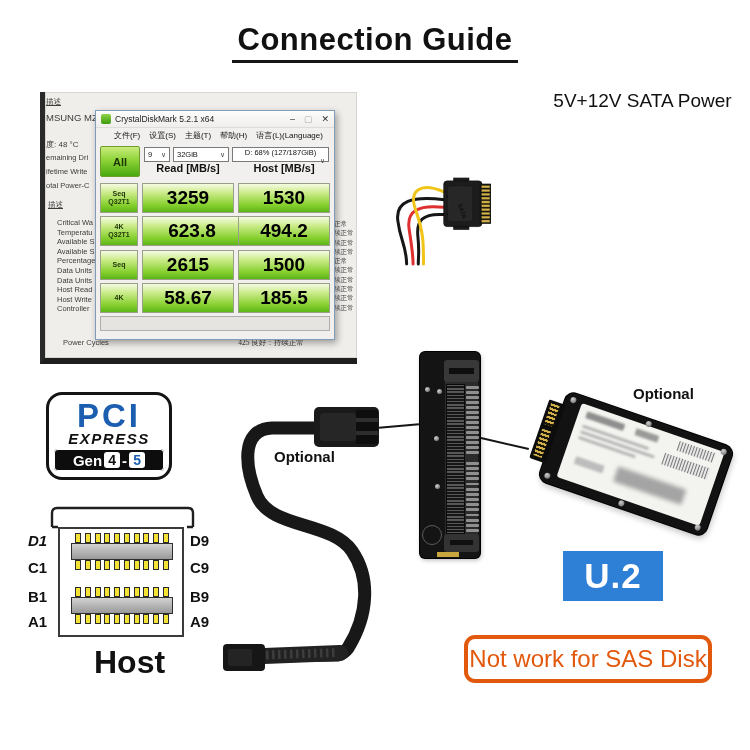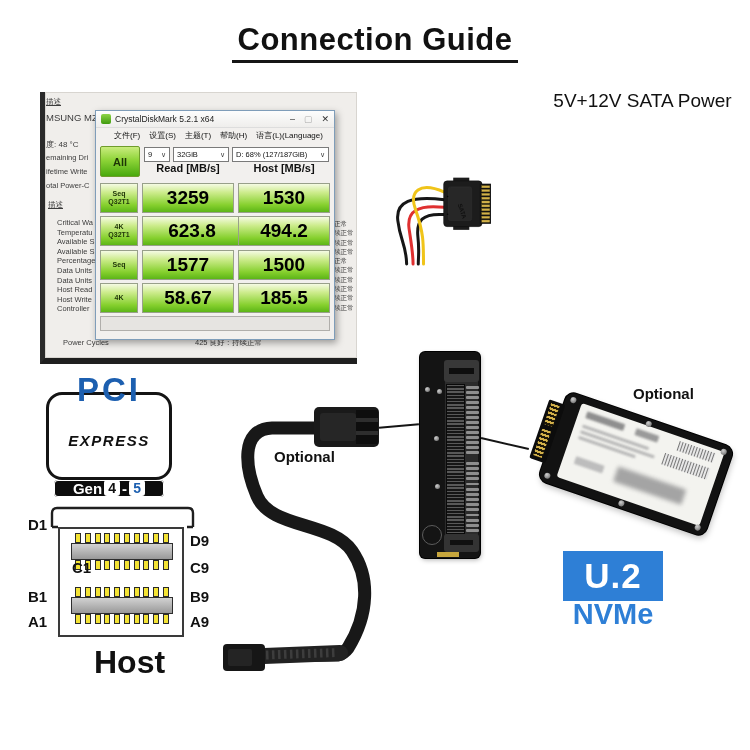--- a/index.html
+++ b/index.html
@@ -71,21 +71,21 @@
 
   
   .u2box{left:563px;top:551px;width:100px;height:50px;display:flex;align-items:center;justify-content:center;
          font-size:35px;font-weight:bold;color:#fff;letter-spacing:1px;}
   .nvme{left:543px;top:598px;width:140px;text-align:center;font-size:29px;font-weight:bold;}
   .warn{left:464px;top:635px;width:248px;height:48px;border-radius:11px;display:flex;align-items:center;justify-content:center;
         font-size:24px;box-sizing:border-box;}
 
   
   .pcie{left:46px;top:392px;width:126px;height:88px;border:3.5px solid #141414;border-radius:16px;background:#fff;
-        display:flex;flex-direction:column;align-items:center;justify-content:center;box-sizing:border-box;gap:28px;}
+        display:flex;flex-direction:column;align-items:center;justify-content:center;box-sizing:border-box;}
   .pci-t{font-size:33px;font-weight:bold;letter-spacing:3px;line-height:.9;}
   .exp-t{font-size:15px;font-weight:bold;font-style:italic;letter-spacing:1.5px;color:#111;line-height:1.1;}
   .genbar{margin-top:2px;width:110px;height:22px;background:#0d0d0d;border-radius:4px;box-shadow:inset 0 0 0 1px #fff;
         display:flex;align-items:center;justify-content:center;gap:2px;}
   .genbar .g{color:#fff;font-size:15px;font-weight:bold;}
   .vbox{width:16px;height:16px;background:#fff;border-radius:3px;display:flex;align-items:center;justify-content:center;
         font-size:14px;font-weight:bold;}
 
   .host{left:94px;top:644px;font-size:32px;font-weight:bold;}
   .opt{font-size:15px;font-weight:bold;}
@@ -127,21 +127,21 @@
         <div>续正常</div>
         <div>续正常</div>
         <div>正常</div>
         <div>续正常</div>
         <div>续正常</div>
         <div>续正常</div>
         <div>续正常</div>
         <div>续正常</div>
       </div>
     <div class="el bg-txt" style="left:18px;top:246px;">Power Cycles</div>
-    <div class="el bg-txt" style="left:150px;top:246px;width:152px;text-align:left;">425   良好：持续正常</div>
+    <div class="el bg-txt" style="left:150px;top:246px;width:152px;text-align:center;font-family:Liberation Serif, serif;">425   良好：持续正常</div>
 
     <div class="el cdm">
       <div class="el cdm-titlebar">
         <div class="cdm-icon"></div>
         <div class="cdm-title">CrystalDiskMark 5.2.1 x64</div>
         <div class="cdm-ctrls">
           <span>–</span>
           <span style="color:#aaa;">▢</span>
           <span>✕</span>
         </div>
@@ -156,38 +156,38 @@
 
       <div class="el allbtn">All</div>
       <div class="el sel" style="left:48px;top:36px;width:26px;">
         <span>9</span>
         <span class="chev">∨</span>
       </div>
       <div class="el sel" style="left:77px;top:36px;width:56px;">
         <span>32GiB</span>
         <span class="chev">∨</span>
       </div>
-      <div class="el sel" style="left:136px;top:36px;width:97px;">
+      <div class="el sel" style="left:136px;top:36px;width:97px;flex-direction:column;">
         <span>D: 68% (127/187GiB)</span>
         <span class="chev">∨</span>
       </div>
 
       <div class="el cdm-hdr" style="left:46px;width:92px;">Read [MB/s]</div>
       <div class="el cdm-hdr" style="left:142px;width:92px;">Host [MB/s]</div>
 
       <div class="el gcell glabel" style="left:4px;top:72px;width:38px;height:30px;">Seq Q32T1</div>
       <div class="el gcell gval" style="left:46px;top:72px;width:92px;height:30px;">3259</div>
       <div class="el gcell gval" style="left:142px;top:72px;width:92px;height:30px;">1530</div>
 
       <div class="el gcell glabel" style="left:4px;top:105px;width:38px;height:30px;">4K Q32T1</div>
       <div class="el gcell gval" style="left:46px;top:105px;width:100px;height:30px;">623.8</div>
       <div class="el gcell gval" style="left:142px;top:105px;width:92px;height:30px;">494.2</div>
 
       <div class="el gcell glabel" style="left:4px;top:139px;width:38px;height:30px;">Seq</div>
-      <div class="el gcell gval" style="left:46px;top:139px;width:92px;height:30px;">1577</div>
+      <div class="el gcell gval" style="left:46px;top:139px;width:92px;height:30px;">2615</div>
       <div class="el gcell gval" style="left:142px;top:139px;width:92px;height:30px;">1500</div>
 
       <div class="el gcell glabel" style="left:4px;top:172px;width:38px;height:30px;">4K</div>
       <div class="el gcell gval" style="left:46px;top:172px;width:92px;height:30px;">58.67</div>
       <div class="el gcell gval" style="left:142px;top:172px;width:92px;height:30px;">185.5</div>
 
       <div class="el cdm-footer"></div>
     </div>
   </div>
 
@@ -354,22 +354,22 @@
         <i></i>
         <i></i>
         <i></i>
         <i></i>
         <i></i>
         <i></i>
         <i></i>
         <i></i>
       </div>
   </div>
-  <div class="el pinlbl" style="left:28px;top:516px;">D1</div>
-  <div class="el pinlbl" style="left:28px;top:559px;margin-left:44px;">C1</div>
+  <div class="el pinlbl" style="left:28px;top:532px;font-style:italic;">D1</div>
+  <div class="el pinlbl" style="left:28px;top:559px;">C1</div>
   <div class="el pinlbl" style="left:28px;top:588px;">B1</div>
   <div class="el pinlbl" style="left:28px;top:613px;">A1</div>
   <div class="el pinlbl" style="left:190px;top:532px;">D9</div>
   <div class="el pinlbl" style="left:190px;top:559px;">C9</div>
   <div class="el pinlbl" style="left:190px;top:588px;">B9</div>
   <div class="el pinlbl" style="left:190px;top:613px;">A9</div>
   <div class="el host">Host</div>
 
   <div class="el ssd">
     <div class="ssd-conn">
@@ -392,15 +392,17 @@
     <div class="screw" style="left:164px;top:4px;width:6px;height:6px;"></div>
     <div class="screw" style="left:5px;top:84px;width:6px;height:6px;"></div>
     <div class="screw" style="left:84px;top:86px;width:6px;height:6px;"></div>
     <div class="screw" style="left:164px;top:84px;width:6px;height:6px;"></div>
   </div>
   <div class="el opt" style="left:633px;top:385px;">Optional</div>
 
   <div class="el u2box" style="background:#2e7fd6;">
     <span>U.2</span>
   </div>
-  <div class="el nvme" style="color:#2e7fd6;">NVMe</div>
+  <div class="el warn" style="border:4px solid #e2590e;color:#e2590e;">
+    <span>Not work for SAS Disk</span>
+  </div>
 
 </div>
 
 </body></html>

